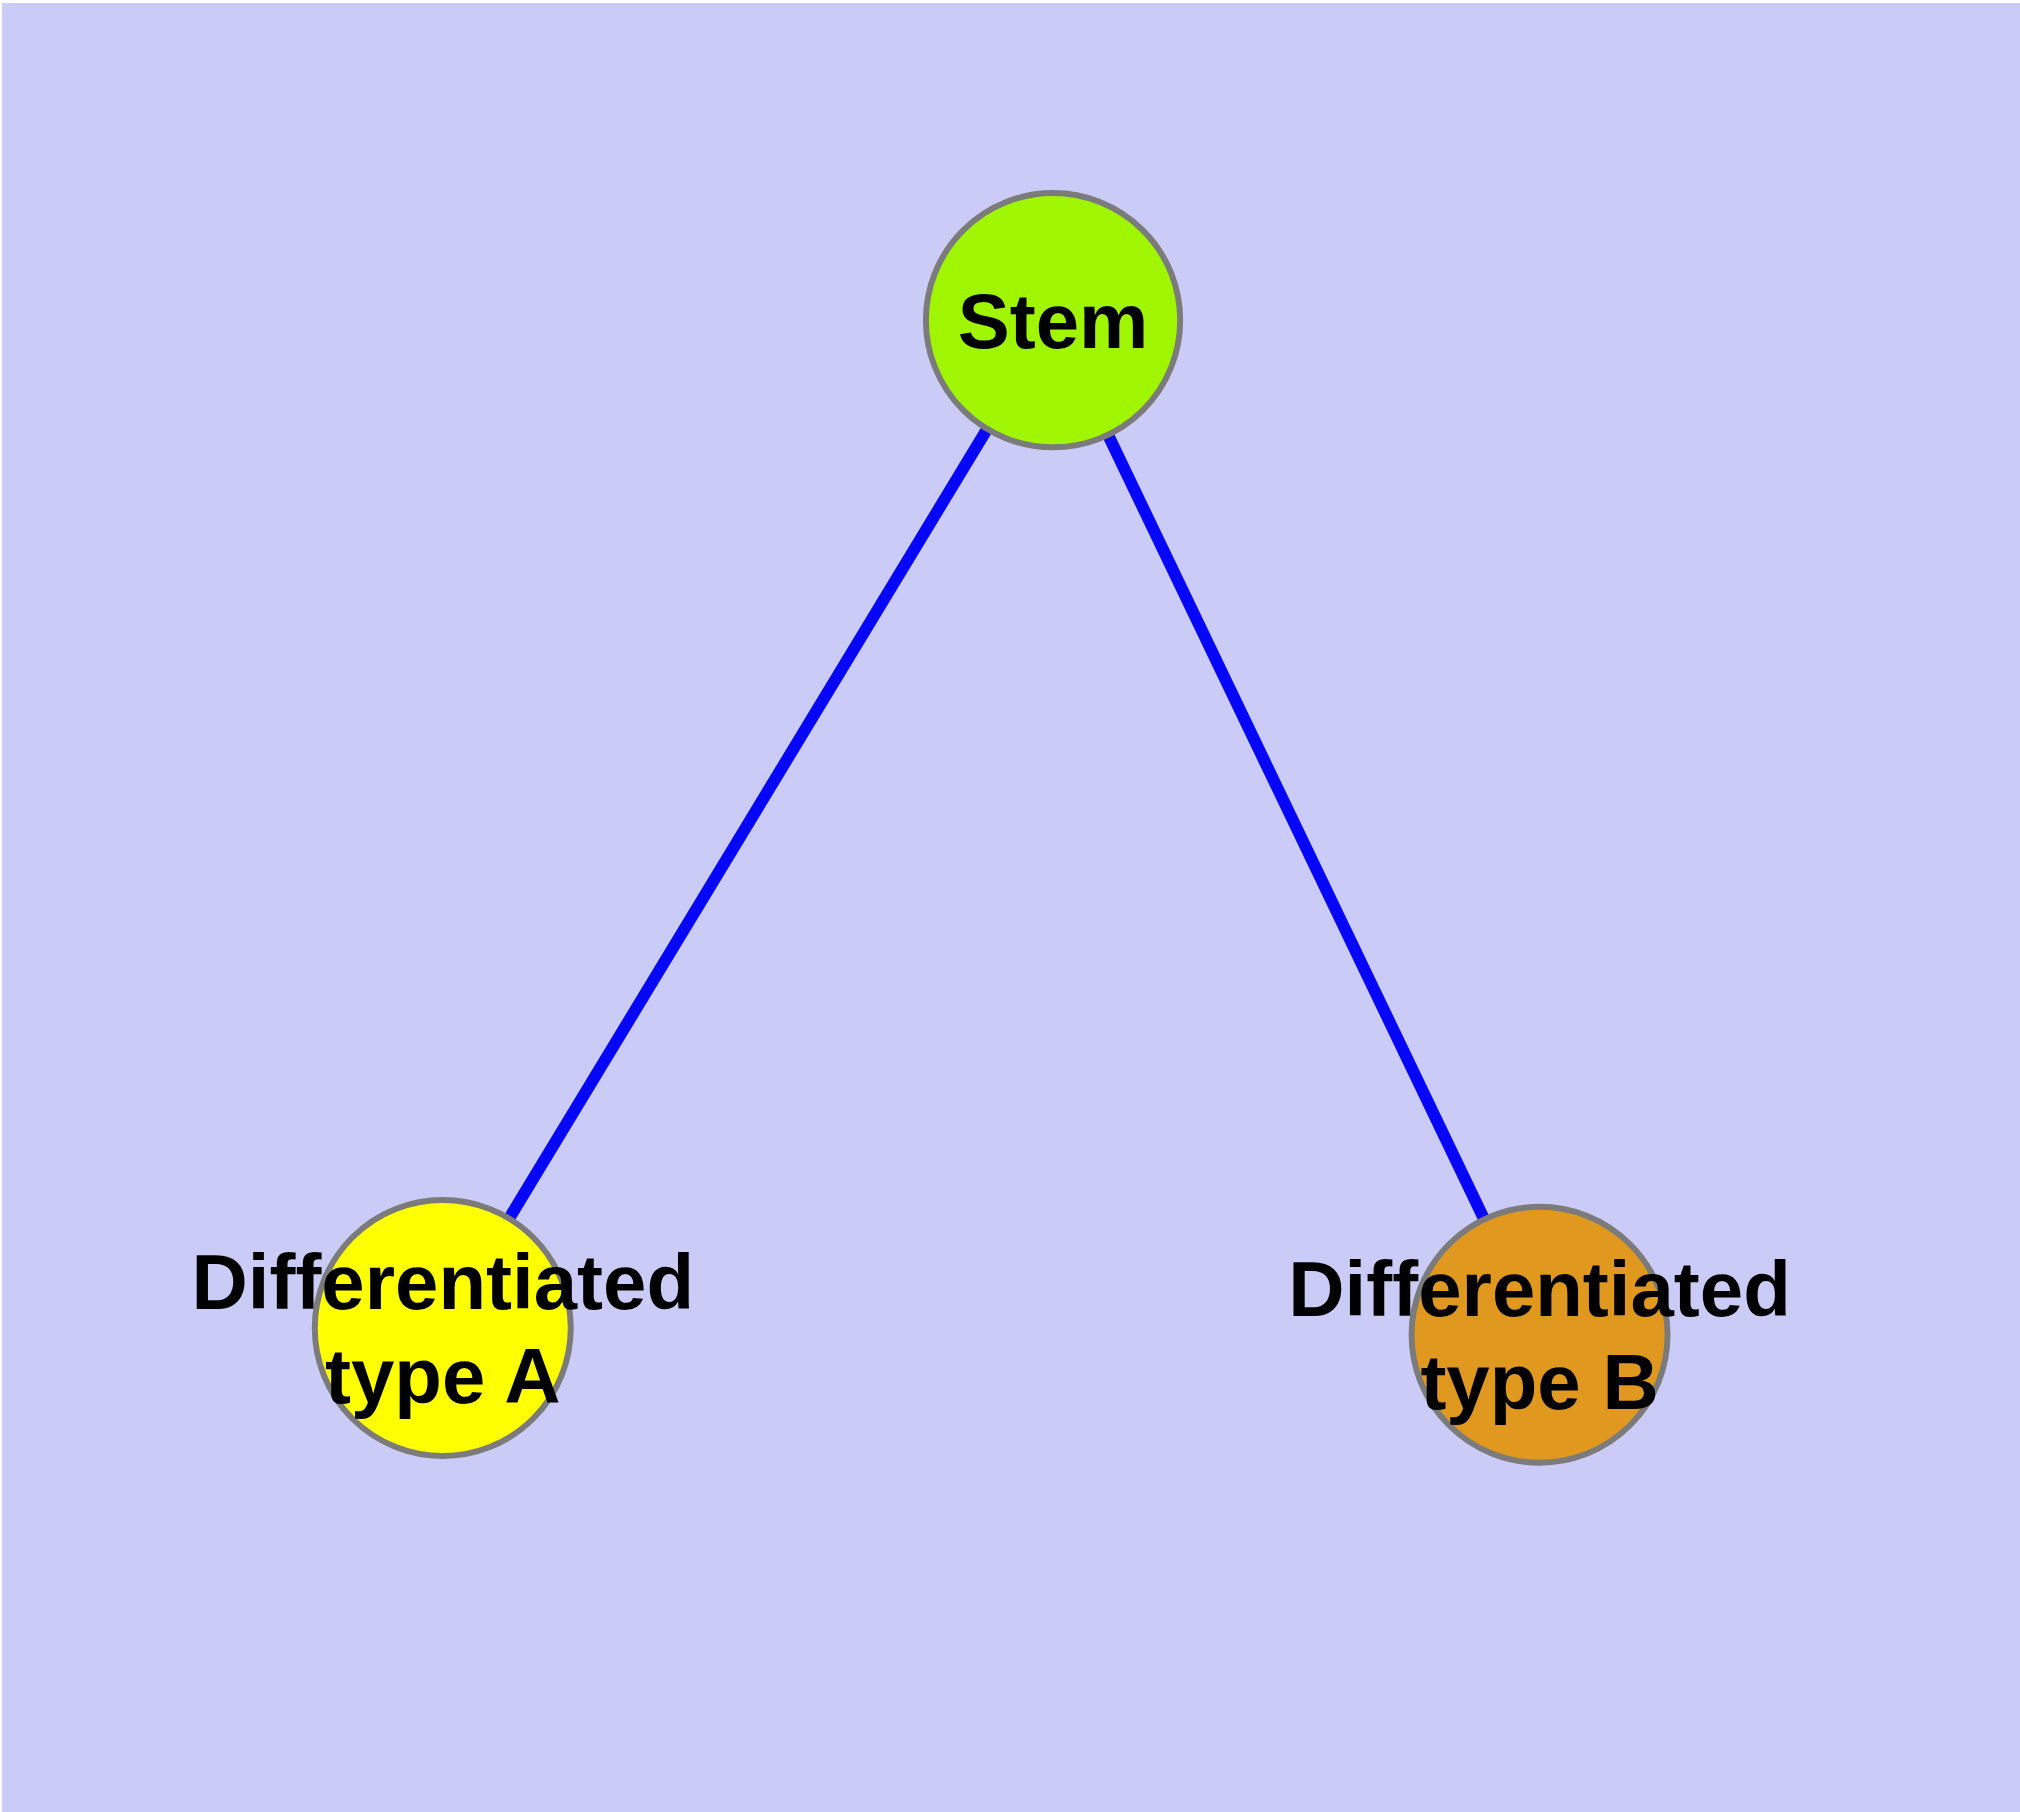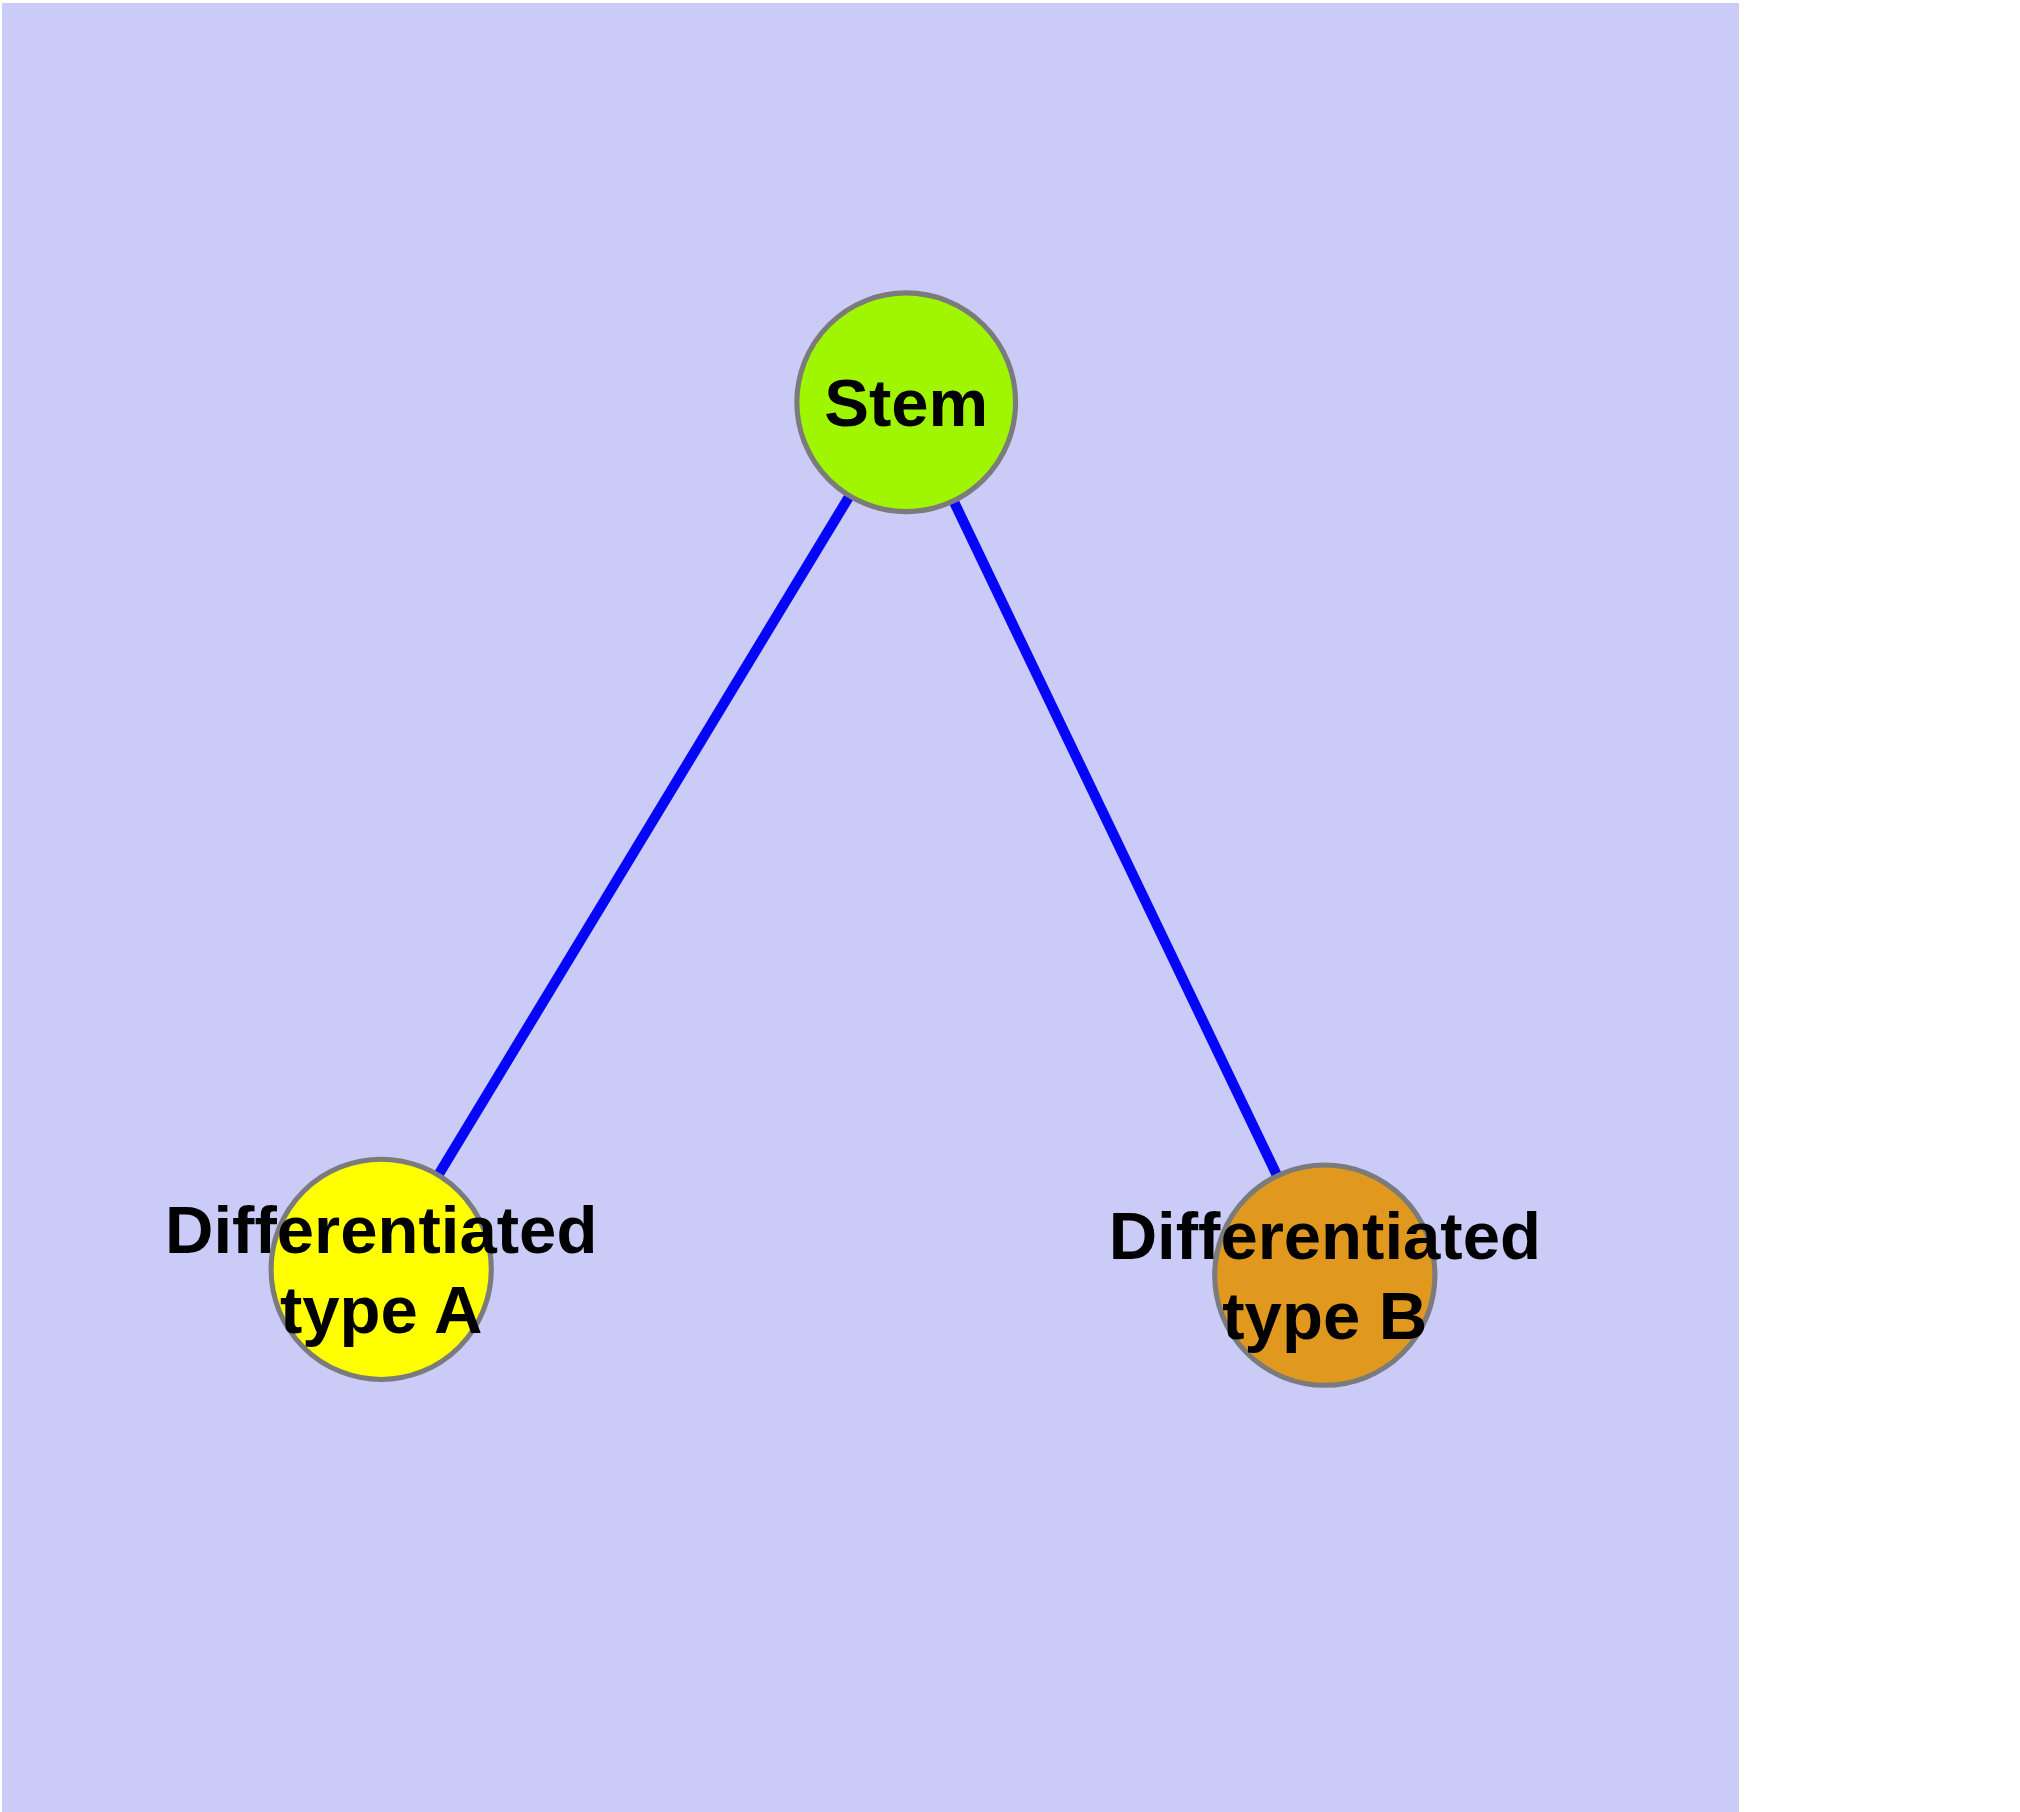--- a/index.html
+++ b/index.html
@@ -5,21 +5,21 @@
   html, body {
     margin: 0;
     padding: 0;
     background: #ffffff;
   }
   body {
     font-family: "Liberation Sans", sans-serif;
   }
   #canvas {
     position: relative;
-    width: 1737px;
+    width: 2019px;
     height: 1810px;
     margin-top: 2.5px;
     margin-left: 1.7px;
     overflow: hidden;
   }
   #canvas svg {
     display: block;
     width: 100%;
     height: 100%;
   }

